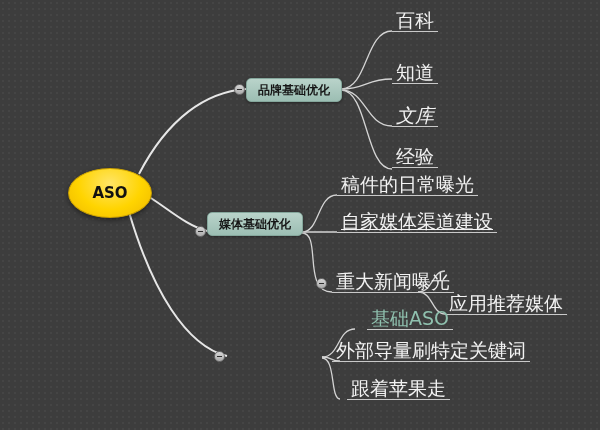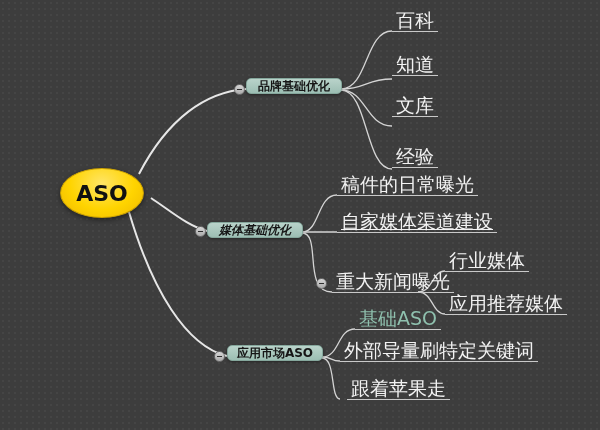--- a/index.html
+++ b/index.html
@@ -5,44 +5,44 @@
   html,body{margin:0;padding:0;background:#2b2b2b;}
   .canvas{
     position:relative;width:600px;height:430px;overflow:hidden;
     background-color:#3d3d3d;
     background-image:radial-gradient(rgba(255,255,255,0.045) 1px, transparent 1px);
     background-size:6px 6px;
     font-family:"DejaVu Sans", sans-serif;
   }
   svg.links{position:absolute;left:0;top:0;pointer-events:none;}
   .root-node{
-    position:absolute;left:60px;top:168px;width:84px;height:50px;
+    position:absolute;left:68px;top:168px;width:84px;height:50px;
     border-radius:50%;
     background:radial-gradient(ellipse at 50% 30%, #ffe566 0%, #ffd400 55%, #eeb800 100%);
     border:1px solid #caa000;
     display:flex;align-items:center;justify-content:center;
-    font-size:22px;font-weight:bold;color:#111;
+    font-size:15px;font-weight:bold;color:#111;
     box-shadow:0 2px 5px rgba(0,0,0,0.45);
     box-sizing:border-box;
   }
   .branch-node{
-    position:absolute;height:16px;width:96px;
+    position:absolute;height:24px;width:96px;
     background:linear-gradient(#b9d3ca,#9cbeb3);
     border:1px solid #85a79c;border-radius:5px;
     display:flex;align-items:center;justify-content:center;
     font-size:12px;font-weight:bold;color:#161616;
     box-shadow:0 1px 3px rgba(0,0,0,0.4);
     box-sizing:border-box;white-space:nowrap;
   }
   .leaf{
     position:absolute;font-size:19px;line-height:15px;color:#f2f2f2;
     padding:1px 4px 3px 4px;border-bottom:1px solid #c9c9c9;
     white-space:nowrap;
   }
-  .leaf.highlight{color:#8fc0ae;}
+  .leaf.highlight{color:#8fc0ae;margin-left:12px;}
   .collapse{
     position:absolute;width:11px;height:11px;border-radius:50%;
     background:linear-gradient(#d6d6d6,#ababab);
     border:1px solid #6f6f6f;box-sizing:border-box;
   }
   .collapse::after{
     content:"";position:absolute;left:2px;right:2px;top:4px;height:1px;background:#2e2e2e;
   }
 </style>
 </head>
@@ -73,37 +73,35 @@
 
       <path d="M322,357 C340,357 337,329 355,329"></path>
       <path d="M322,357 C333,357 330,361 340,361"></path>
       <path d="M322,358 C336,358 330,399 340,399"></path>
     </g>
   </svg>
 
   <div class="root-node">ASO</div>
 
   <div class="branch-node" style="left:246px;top:78px;">品牌基础优化</div>
-  <div class="branch-node" style="left:207px;top:222px;font-style:italic;">媒体基础优化</div>
-  <div class="branch-node" style="left:227px;top:345px;">应用市场ASO</div>
+  <div class="branch-node" style="left:207px;top:212px;">媒体基础优化</div>
 
   <div class="collapse" style="left:234px;top:84px;"></div>
   <div class="collapse" style="left:195px;top:226px;"></div>
   <div class="collapse" style="left:214px;top:351px;"></div>
   <div class="collapse" style="left:316px;top:278px;"></div>
 
   <div class="leaf" style="left:392px;top:12px;">百科</div>
-  <div class="leaf" style="left:392px;top:56px;">知道</div>
-  <div class="leaf" style="left:392px;top:97px;">文库</div>
+  <div class="leaf" style="left:392px;top:64px;">知道</div>
+  <div class="leaf" style="left:392px;top:107px;font-style:italic;">文库</div>
   <div class="leaf" style="left:392px;top:148px;">经验</div>
 
   <div class="leaf" style="left:337px;top:176px;">稿件的日常曝光</div>
   <div class="leaf" style="left:337px;top:213px;text-decoration:underline;">自家媒体渠道建设</div>
   <div class="leaf" style="left:332px;top:273px;">重大新闻曝光</div>
 
-  <div class="leaf" style="left:445px;top:252px;">行业媒体</div>
   <div class="leaf" style="left:445px;top:295px;">应用推荐媒体</div>
 
   <div class="leaf highlight" style="left:355px;top:310px;">基础ASO</div>
-  <div class="leaf" style="left:340px;top:342px;">外部导量刷特定关键词</div>
+  <div class="leaf" style="left:332px;top:342px;">外部导量刷特定关键词</div>
   <div class="leaf" style="left:347px;top:380px;">跟着苹果走</div>
 
 </div>
 
 </body></html>

